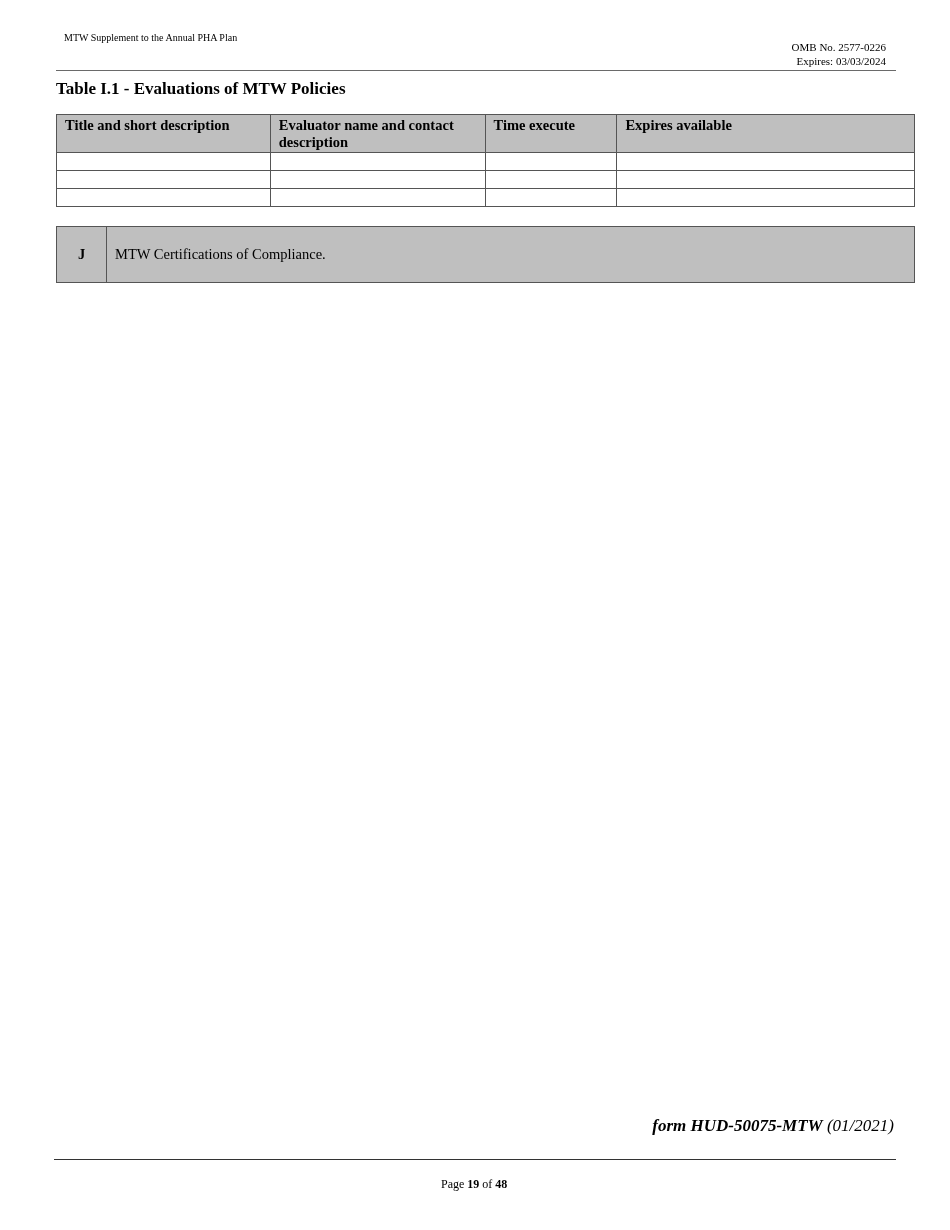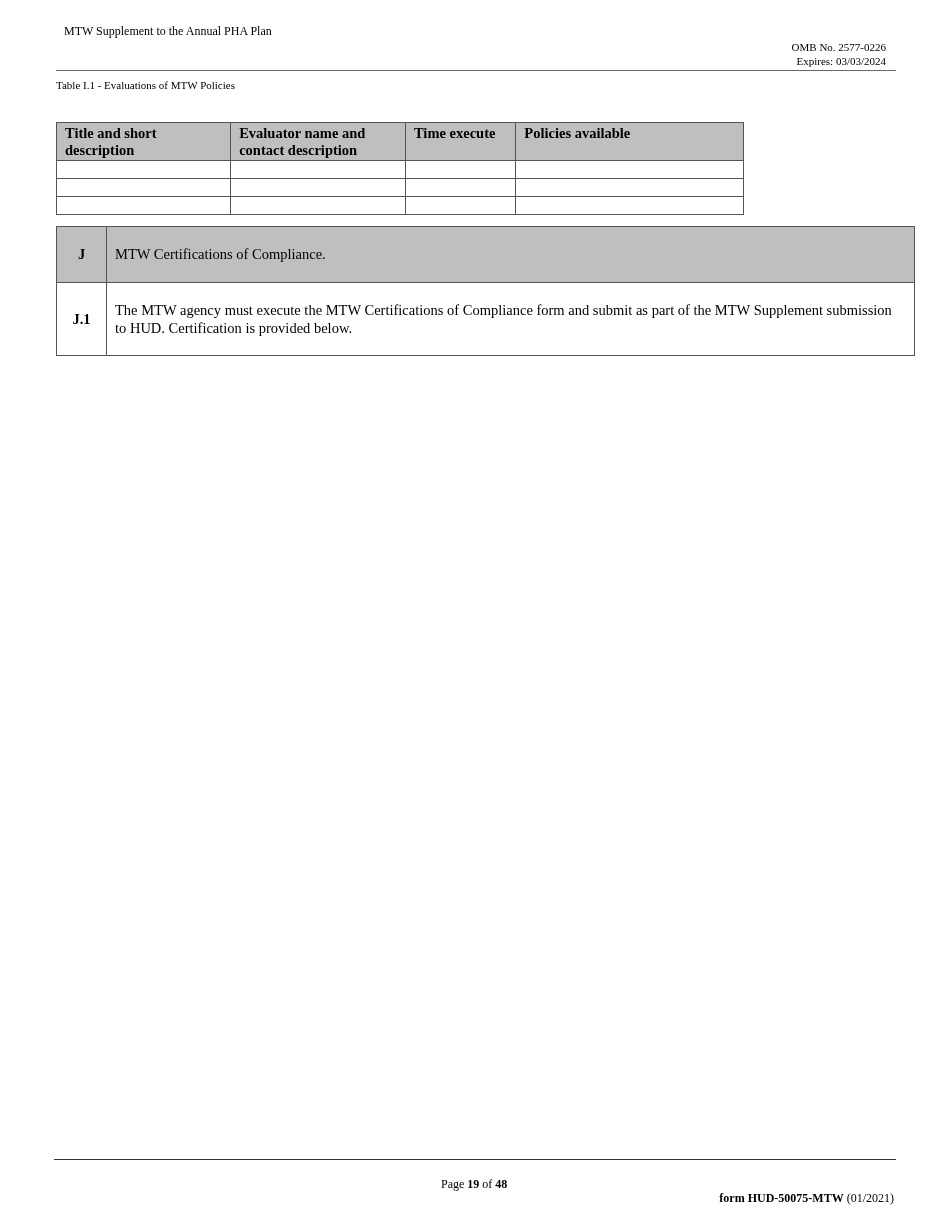--- a/index.html
+++ b/index.html
@@ -1,52 +1,52 @@
 <!DOCTYPE html>
 <html><head>
 <meta charset="utf-8">
 <style>
   html, body { margin: 0; padding: 0; background: #ffffff; }
   body {
     width: 950px; height: 1230px; position: relative; overflow: hidden;
     font-family: "Liberation Serif", "DejaVu Serif", serif; color: #000;
   }
   .hdr-left {
-    position: absolute; left: 64px; top: 24px; font-size: 12px;
+    position: absolute; left: 64px; top: 32px; font-size: 10px;
   }
   .hdr-right {
     position: absolute; right: 64px; top: 40px; font-size: 11px; text-align: right; line-height: 14px;
   }
   .hdr-rule {
     position: absolute; left: 56px; top: 70px; width: 840px; height: 0; border-top: 1.5px solid #6a6a6a;
   }
   .table-title {
-    position: absolute; left: 56px; top: 79px; font-size: 11px; font-weight: normal; text-align: center;
+    position: absolute; left: 56px; top: 79px; font-size: 17px; font-weight: bold; text-align: center;
   }
   table { border-collapse: collapse; position: absolute; }
-  .t1 { left: 56px; top: 114px; width: 688px; margin-top: 8px; }
+  .t1 { left: 56px; top: 114px; width: 859px; }
   .t1 th, .t1 td { border: 1px solid #555; font-size: 14.5px; vertical-align: top; text-align: left; }
   .t1 th { background: #bfbfbf; font-weight: bold; padding: 2px 8px 0 8px; height: 35px; line-height: 17px; }
   .t1 td { height: 17px; padding: 0; }
   .t2 { left: 56px; top: 226px; width: 859px; }
   .t2 td { border: 1px solid #555; font-size: 14.5px; }
   .t2 .shade { background: #bfbfbf; }
   .t2 .code { width: 47px; text-align: center; font-weight: bold; vertical-align: middle; }
   .t2 .row-head td { height: 53px; }
   .t2 .row-body td { height: 70px; }
   .t2 .head-text { font-weight: normal; padding: 0 8px; vertical-align: middle; }
   .t2 .body-text { padding: 0 8px; vertical-align: middle; line-height: 18px; }
   .ftr-rule {
     position: absolute; left: 54px; top: 1159px; width: 842px; height: 0; border-top: 1px solid #333;
   }
   .ftr-page {
     position: absolute; left: 441px; top: 1177px; font-size: 12px;
   }
   .ftr-form {
-    position: absolute; right: 56px; top: 1191px; font-size: 12px;
+    position: absolute; right: 56px; top: 1116px; font-size: 17px; font-style: italic;
   }
   b { font-weight: bold; }
 </style>
 </head>
 <body>
 
 <div class="hdr-left">MTW Supplement to the Annual PHA Plan</div>
 <div class="hdr-right">
   <div>OMB No. 2577-0226</div>
   <div>Expires:  03/03/2024</div>
@@ -60,21 +60,21 @@
     <col style="width:214px">
       <col style="width:215px">
       <col style="width:132px">
       <col style="width:298px">
   </colgroup>
   <thead>
     <tr>
       <th>Title and short description</th>
       <th>Evaluator name and contact description</th>
       <th>Time execute</th>
-      <th>Policies available</th>
+      <th>Expires available</th>
     </tr>
   </thead>
   <tbody>
     <tr>
       <td></td>
       <td></td>
       <td></td>
       <td></td>
     </tr>
     <tr>
@@ -91,22 +91,18 @@
     </tr>
   </tbody>
 </table>
 
 <table class="t2">
   <tbody>
       <tr class="row-head">
     <td class="shade code">J</td>
     <td class="shade head-text">MTW Certifications of Compliance.</td>
   </tr>
-  <tr class="row-body">
-    <td class="code">J.1</td>
-    <td class="body-text">The MTW agency must execute the MTW Certifications of Compliance form and submit as part of the MTW Supplement submission to HUD. Certification is provided below.</td>
-  </tr>
 </tbody>
   </table>
 
 <div class="ftr-rule"></div>
 <div class="ftr-page"><span>Page </span><b>19</b><span> of </span><b>48</b></div>
 <div class="ftr-form"><b>form HUD-50075-MTW</b><span> (01/2021)</span></div>
 
 </body></html>

